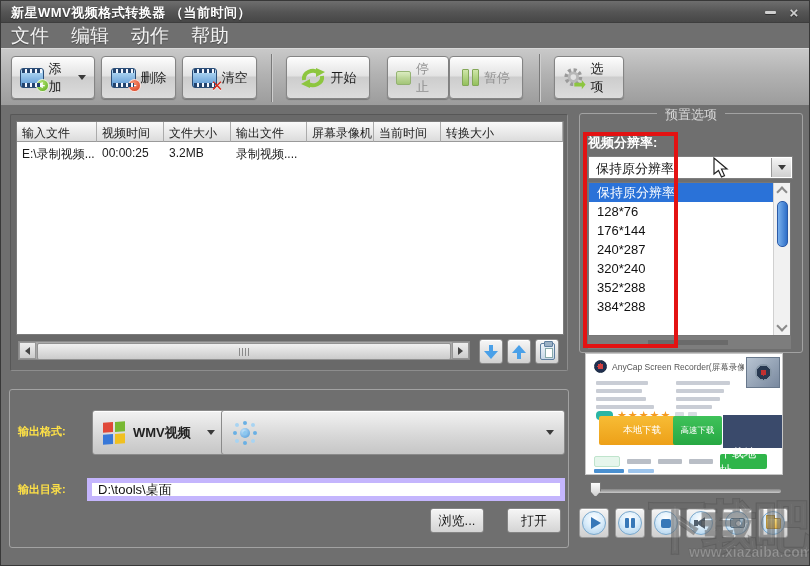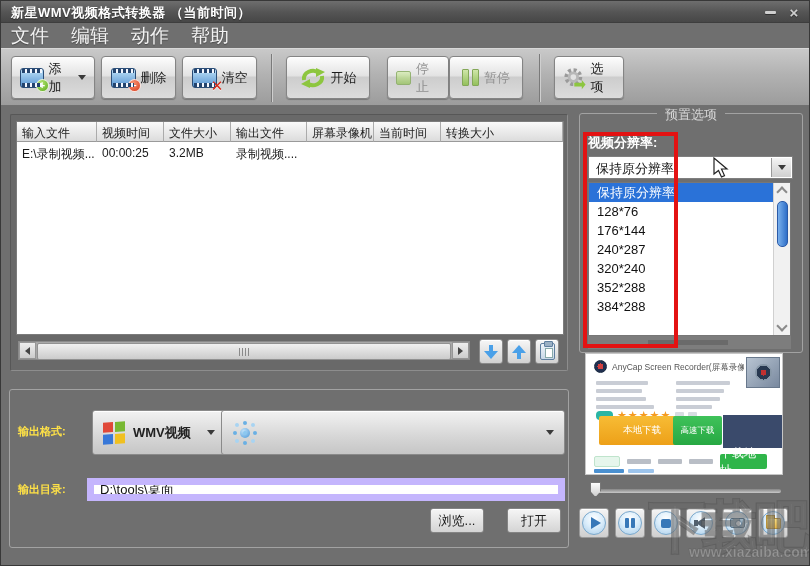--- a/index.html
+++ b/index.html
@@ -174,21 +174,21 @@
   .win-ic i:nth-child(2){right:0;top:0;background:#78b832;}
   .win-ic i:nth-child(3){left:0;bottom:0;background:#3878d8;}
   .win-ic i:nth-child(4){right:0;bottom:0;background:#f0c020;}
   .mol-ic { position:relative; width:26px; height:26px; }
   .mol-ic::before { content:""; position:absolute; left:8px; top:8px; width:10px; height:10px; border-radius:50%;
         background:radial-gradient(circle at 35% 30%,#bfe0f8,#4a98d8); }
   .mol-ic::after { content:""; position:absolute; left:11px; top:11px; width:4px; height:4px; border-radius:50%;
         background:#8cc8f0;
         box-shadow:10px 0 0 #6ab0e4, -10px 0 0 #6ab0e4, 0 10px 0 #6ab0e4, 0 -10px 0 #6ab0e4,
                    8px 8px 0 #a8d4f2, -8px 8px 0 #a8d4f2, 8px -8px 0 #a8d4f2, -8px -8px 0 #a8d4f2; }
-  .dir-input { position:absolute; left:77px; top:88px; width:478px; height:23px; border:7px solid #c4b5fd; background:#fff;
+  .dir-input { position:absolute; left:77px; top:88px; width:478px; height:23px; border:5px solid #c4b5fd; background:#fff;
                font-size:13px; color:#111; padding:0 6px; font-family:inherit; }
   .small-btn { position:absolute; top:118px; width:54px; height:25px; border:1px solid #848484; border-radius:3px;
                background:linear-gradient(#f6f6f6,#d4d4d4); box-shadow:inset 0 1px 0 #fff;
                font-size:13px; color:#1d1d1d; display:flex; align-items:center; justify-content:center; }
 
   
   .watermark-big { position:absolute; left:648px; top:489px; z-index:70; font-size:56px; font-weight:800;
                    color:rgba(185,185,185,.30); -webkit-text-stroke:2px rgba(75,75,75,.45);
                    letter-spacing:-3px; white-space:nowrap; pointer-events:none; }
   .watermark-url { position:absolute; left:688px; top:543px; z-index:70; font-size:14px; font-weight:700;

